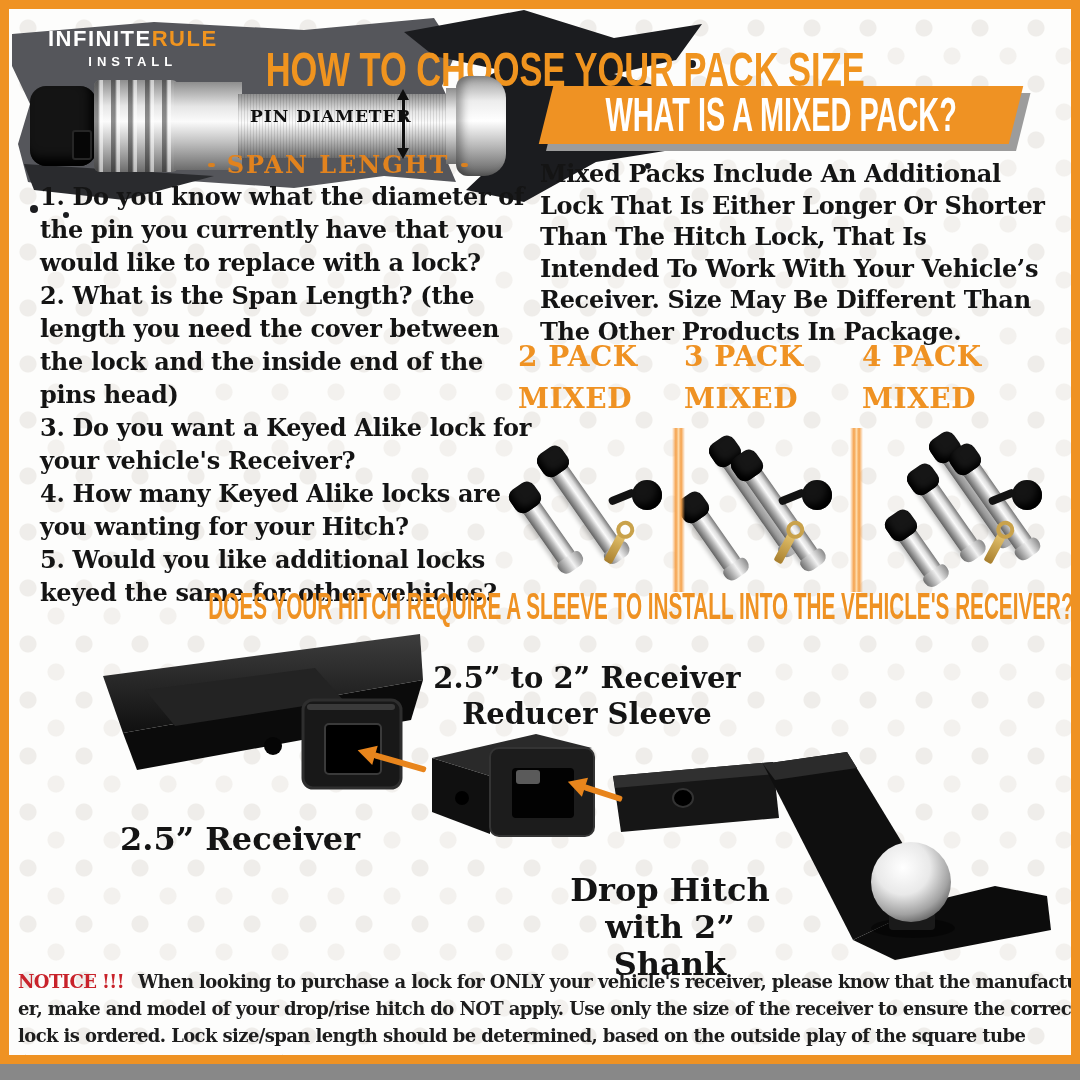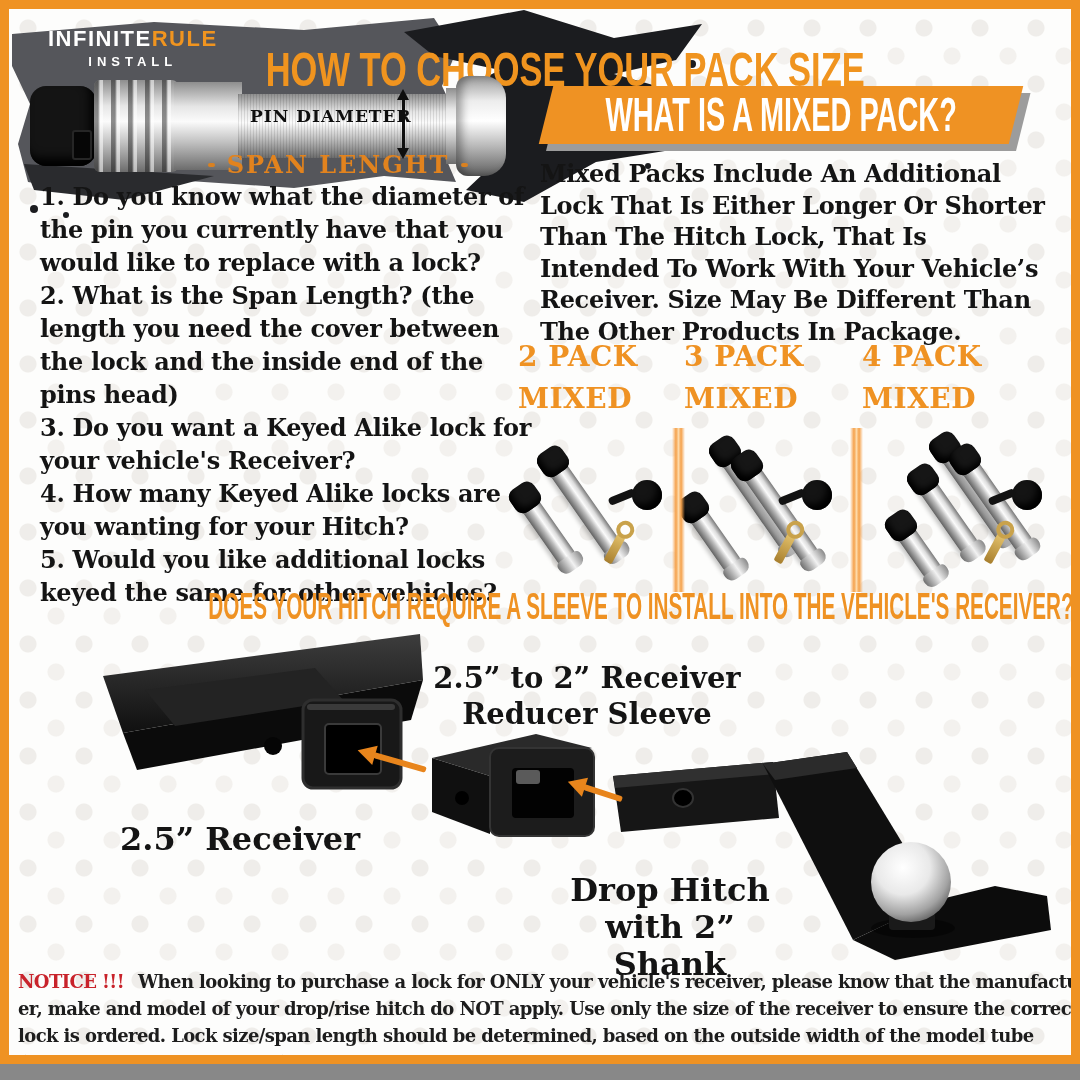--- a/index.html
+++ b/index.html
@@ -264,16 +264,16 @@
     <div>Drop Hitch</div>
     <div>with 2” Shank</div>
   </div>
 
   <div class="arrow arrow1"></div>
   <div class="arrow arrow2"></div>
 
   <div class="notice">
     <div class="nline"><span class="notice-label">NOTICE !!!</span><span>When looking to purchase a lock for ONLY your vehicle's receiver, please know that the manufactur-</span></div>
     <div class="nline">er, make and model of your drop/rise hitch do NOT apply. Use only the size of the receiver to ensure the correct</div>
-    <div class="nline">lock is ordered. Lock size/span length should be determined, based on the outside width of the model tube</div>
+    <div class="nline">lock is ordered. Lock size/span length should be determined, based on the outside play of the square tube</div>
     <div class="nline">(where the holes are drilled) and a reducer sleeve should NOT play any factor in the size needed for your vehicle.</div>
   </div>
 </div>
 
 </body></html>

